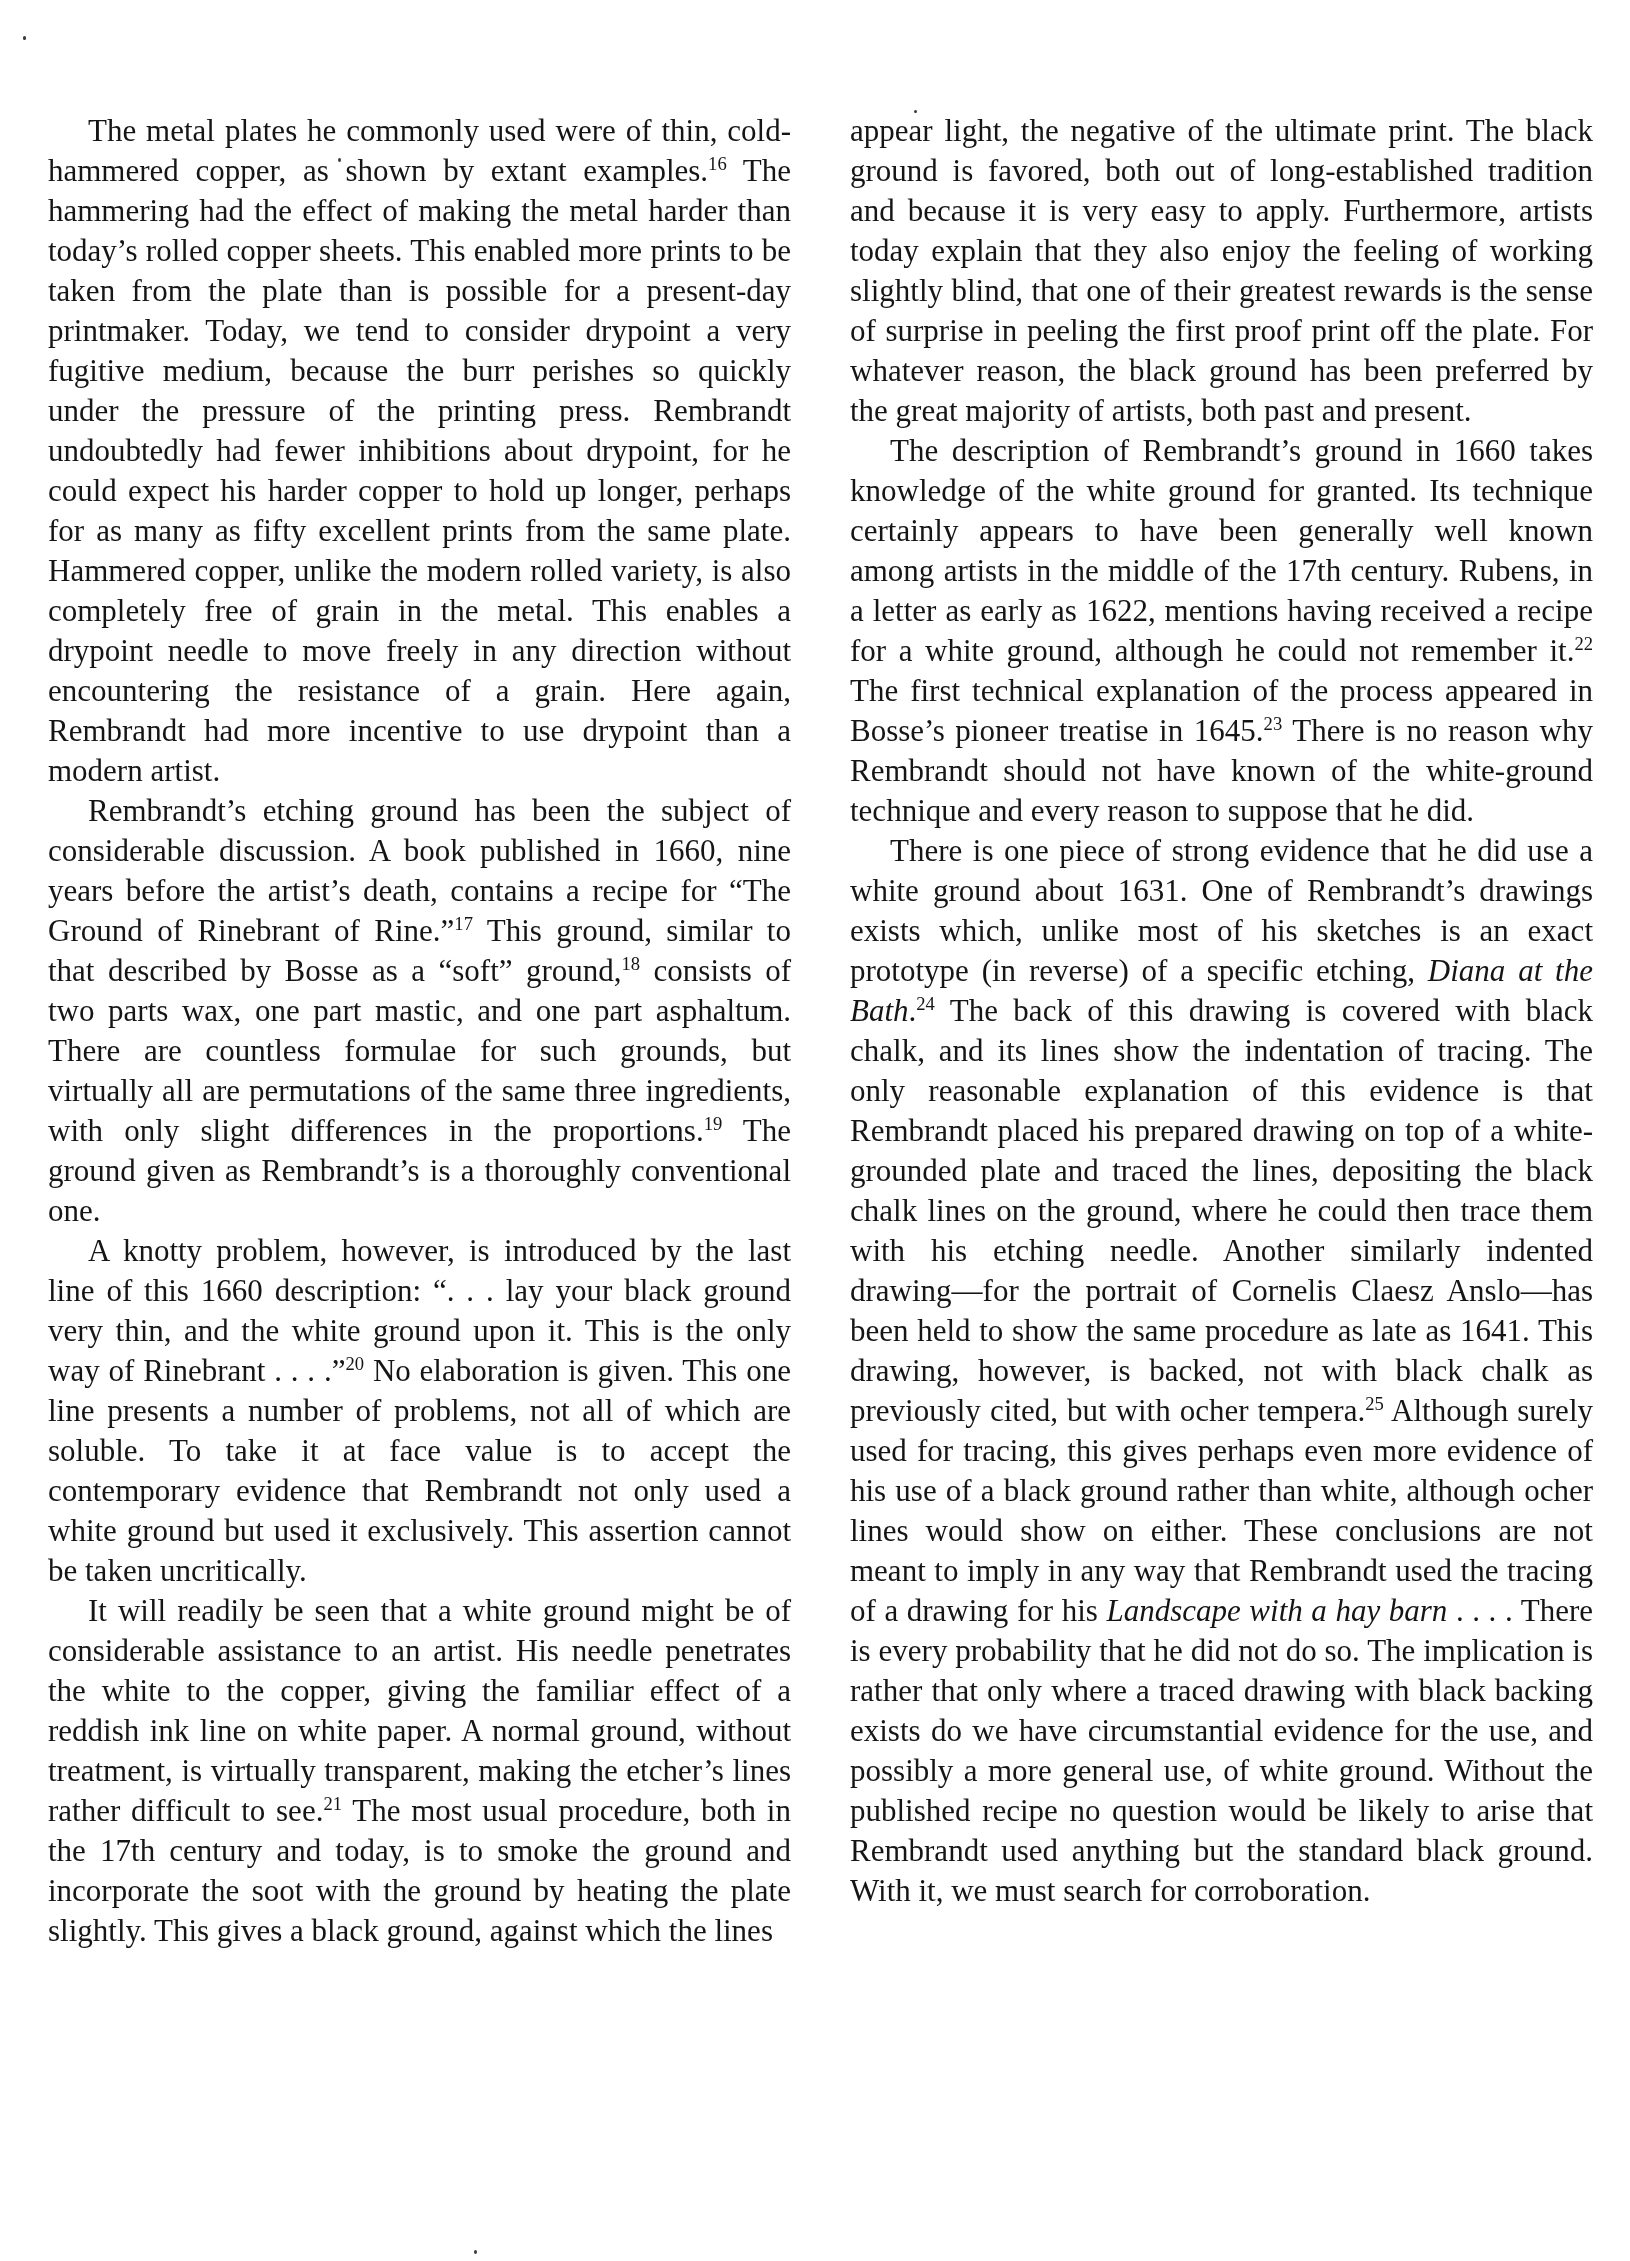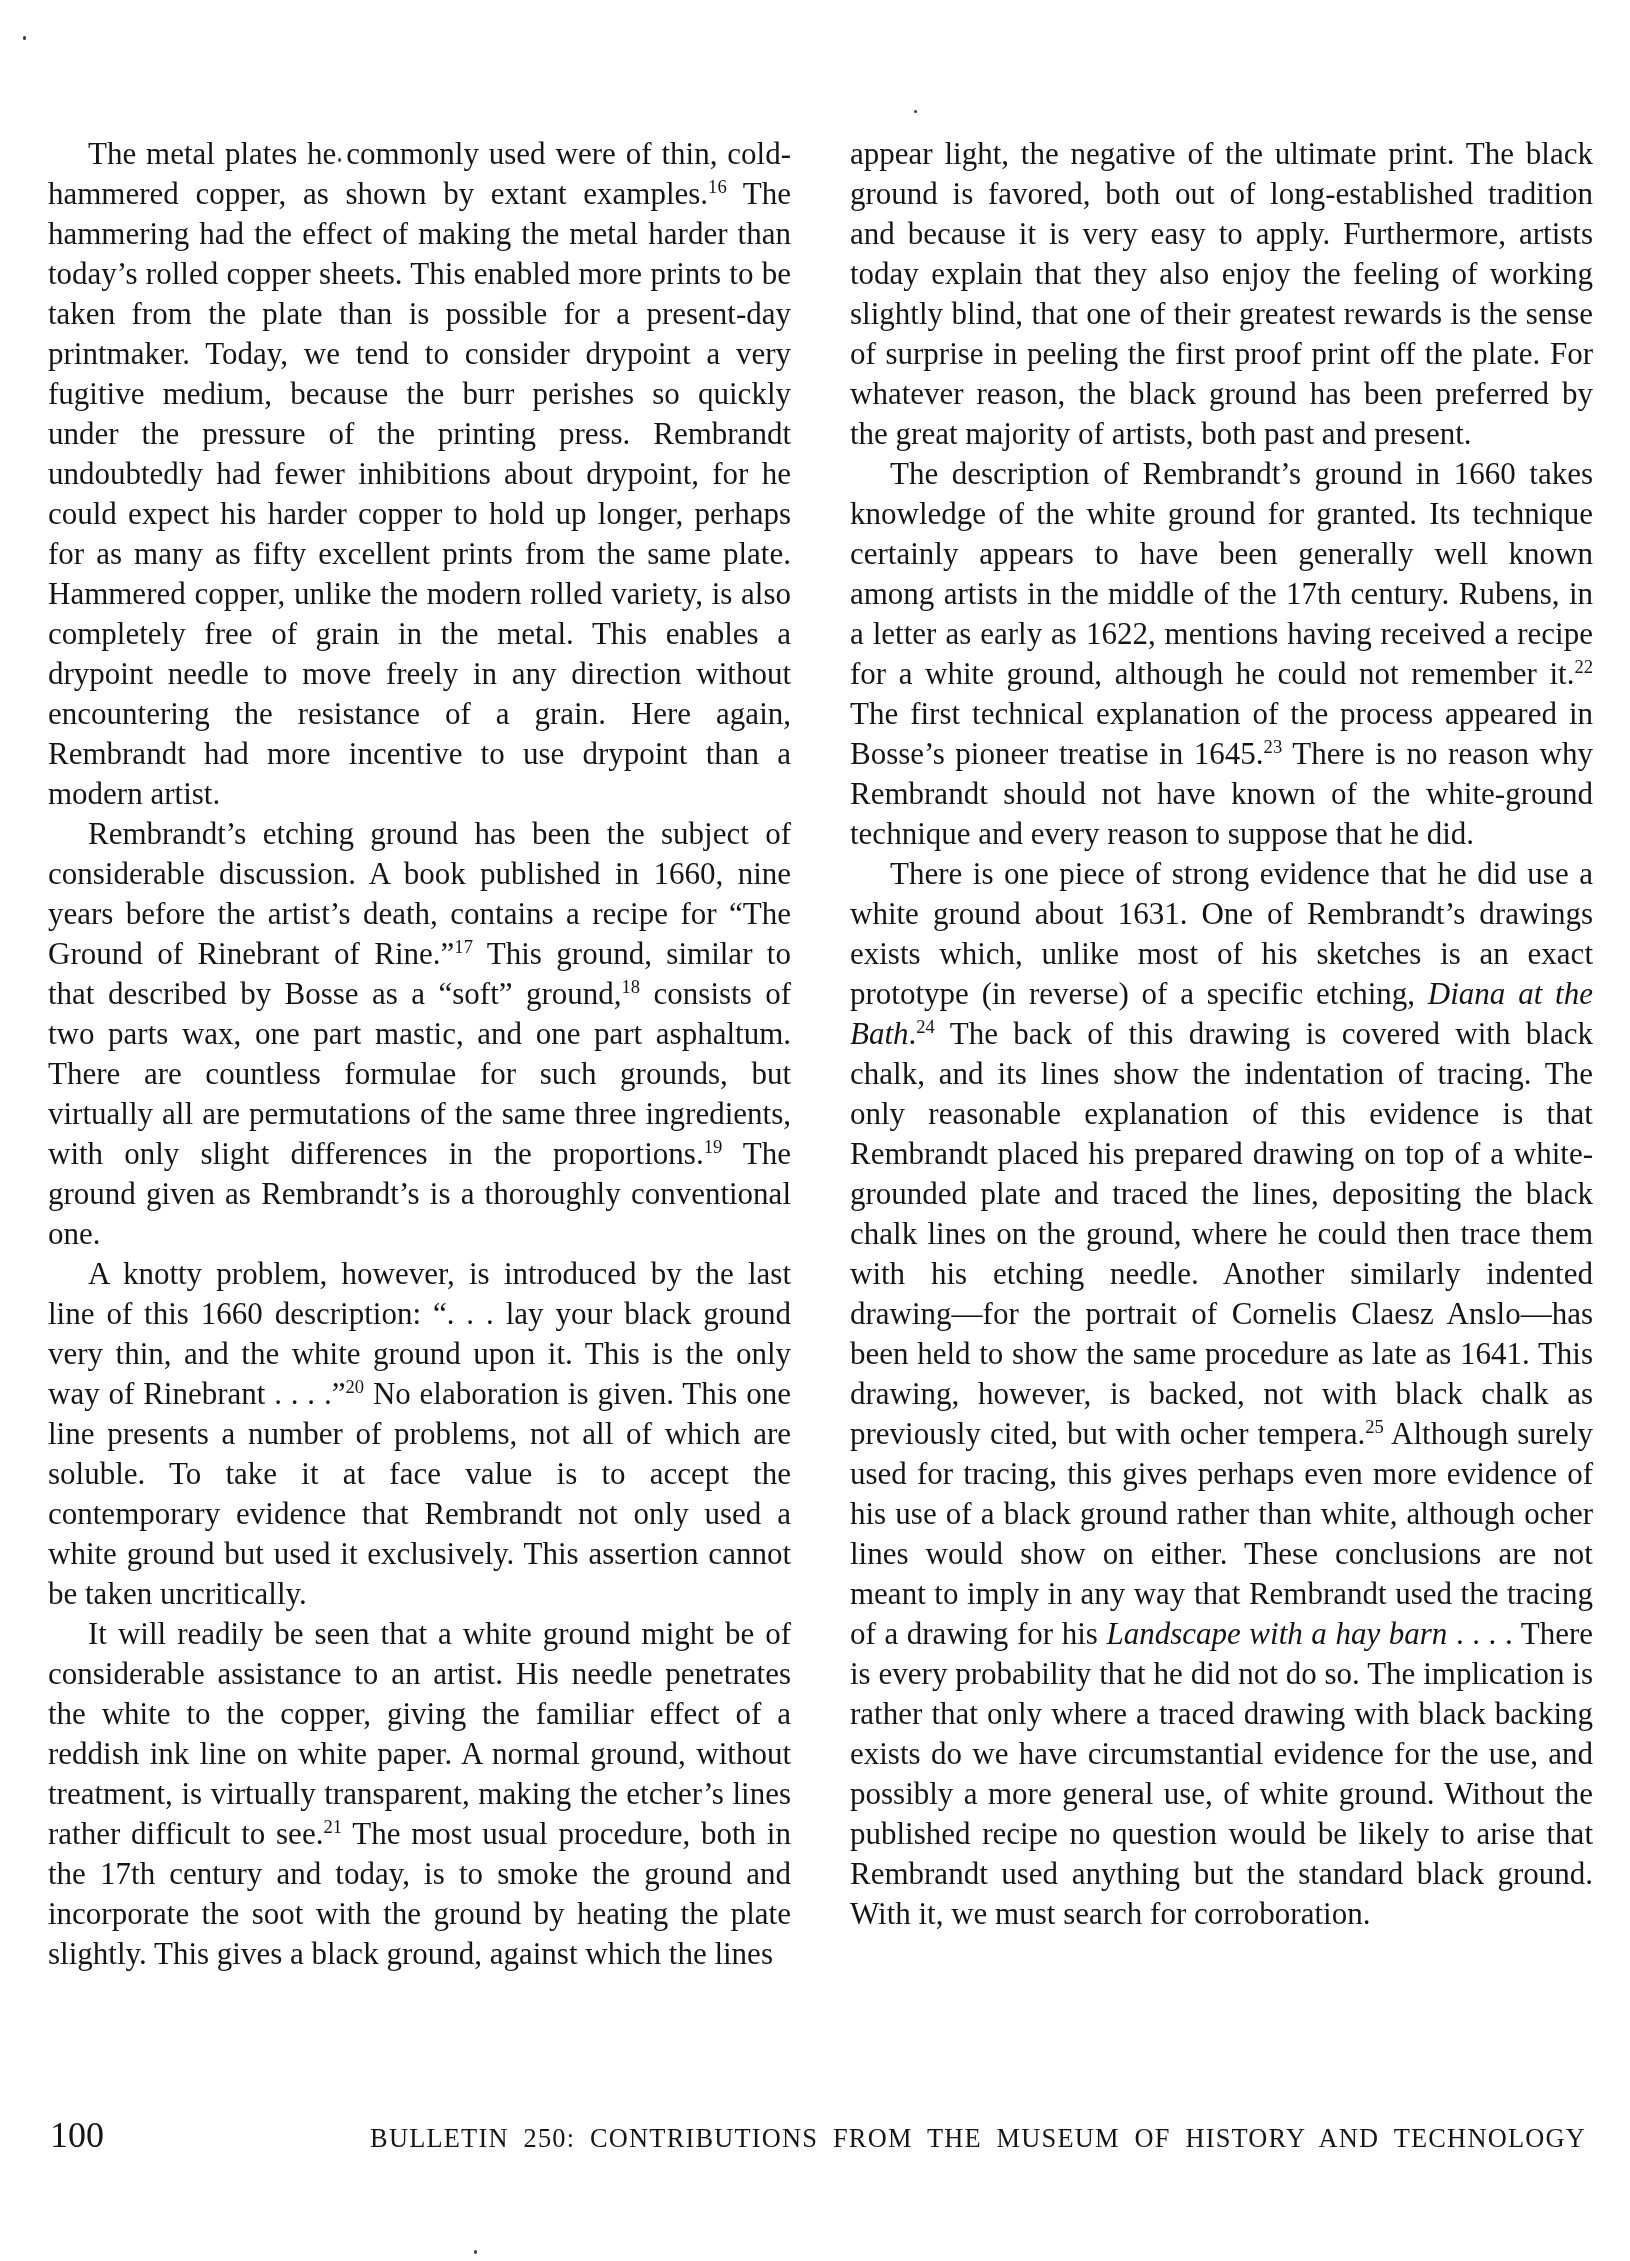--- a/index.html
+++ b/index.html
@@ -16,21 +16,21 @@
     color: #151515;
   }
   .page {
     position: absolute;
     inset: 0;
     background: #ffffff;
   }
   .text-columns {
     position: absolute;
     left: 48px;
-    top: 134px;
+    top: 111px;
     width: 1545px;
     display: flex;
     gap: 59px;
   }
   .col {
     width: 743px;
   }
   .para {
     margin: 0;
     font-size: 31px;
@@ -87,24 +87,20 @@
         <p class="para indent"><span>A knotty problem, however, is introduced by the last line of this 1660 description: “. . . lay your black ground very thin, and the white ground upon it. This is the only way of Rinebrant . . . .”</span><sup>20</sup><span> No elaboration is given. This one line presents a number of problems, not all of which are soluble. To take it at face value is to accept the contemporary evidence that Rembrandt not only used a white ground but used it exclusively. This assertion cannot be taken uncritically.</span></p>
         <p class="para indent"><span>It will readily be seen that a white ground might be of considerable assistance to an artist. His needle penetrates the white to the copper, giving the familiar effect of a reddish ink line on white paper. A normal ground, without treatment, is virtually transparent, making the etcher’s lines rather difficult to see.</span><sup>21</sup><span> The most usual procedure, both in the 17th century and today, is to smoke the ground and incorporate the soot with the ground by heating the plate slightly. This gives a black ground, against which the lines</span></p>
       </div>
     <div class="col">
         <p class="para"><span>appear light, the negative of the ultimate print. The black ground is favored, both out of long-established tradition and because it is very easy to apply. Furthermore, artists today explain that they also enjoy the feeling of working slightly blind, that one of their greatest rewards is the sense of surprise in peeling the first proof print off the plate. For whatever reason, the black ground has been preferred by the great majority of artists, both past and present.</span></p>
         <p class="para indent"><span>The description of Rembrandt’s ground in 1660 takes knowledge of the white ground for granted. Its technique certainly appears to have been generally well known among artists in the middle of the 17th century. Rubens, in a letter as early as 1622, mentions having received a recipe for a white ground, although he could not remember it.</span><sup>22</sup><span> The first technical explanation of the process appeared in Bosse’s pioneer treatise in 1645.</span><sup>23</sup><span> There is no reason why Rembrandt should not have known of the white-ground technique and every reason to suppose that he did.</span></p>
         <p class="para indent"><span>There is one piece of strong evidence that he did use a white ground about 1631. One of Rembrandt’s drawings exists which, unlike most of his sketches is an exact prototype (in reverse) of a specific etching, </span><em>Diana at the Bath</em><span>.</span><sup>24</sup><span> The back of this drawing is covered with black chalk, and its lines show the indentation of tracing. The only reasonable explanation of this evidence is that Rembrandt placed his prepared drawing on top of a white-grounded plate and traced the lines, depositing the black chalk lines on the ground, where he could then trace them with his etching needle. Another similarly indented drawing—for the portrait of Cornelis Claesz Anslo—has been held to show the same procedure as late as 1641. This drawing, however, is backed, not with black chalk as previously cited, but with ocher tempera.</span><sup>25</sup><span> Although surely used for tracing, this gives perhaps even more evidence of his use of a black ground rather than white, although ocher lines would show on either. These conclusions are not meant to imply in any way that Rembrandt used the tracing of a drawing for his </span><em>Landscape with a hay barn</em><span> . . . . There is every probability that he did not do so. The implication is rather that only where a traced drawing with black backing exists do we have circumstantial evidence for the use, and possibly a more general use, of white ground. Without the published recipe no question would be likely to arise that Rembrandt used anything but the standard black ground. With it, we must search for corroboration.</span></p>
       </div>
   </div>
 
-  <div class="footer">
-    <span class="pagenum">100</span>
-    <span class="running-title">BULLETIN 250: CONTRIBUTIONS FROM THE MUSEUM OF HISTORY AND TECHNOLOGY</span>
-  </div>
 
   <div class="speck" style="left:22.5px; top:36px; width:3.9px; height:3.9px;"></div>
   <div class="speck" style="left:338px; top:158px; width:3.1px; height:3.9px;"></div>
   <div class="speck" style="left:914px; top:110px; width:3.1px; height:3.1px;"></div>
   <div class="speck" style="left:474px; top:2250px; width:3.1px; height:3.9px;"></div>
 
 </div>
 
 
 </body></html>

